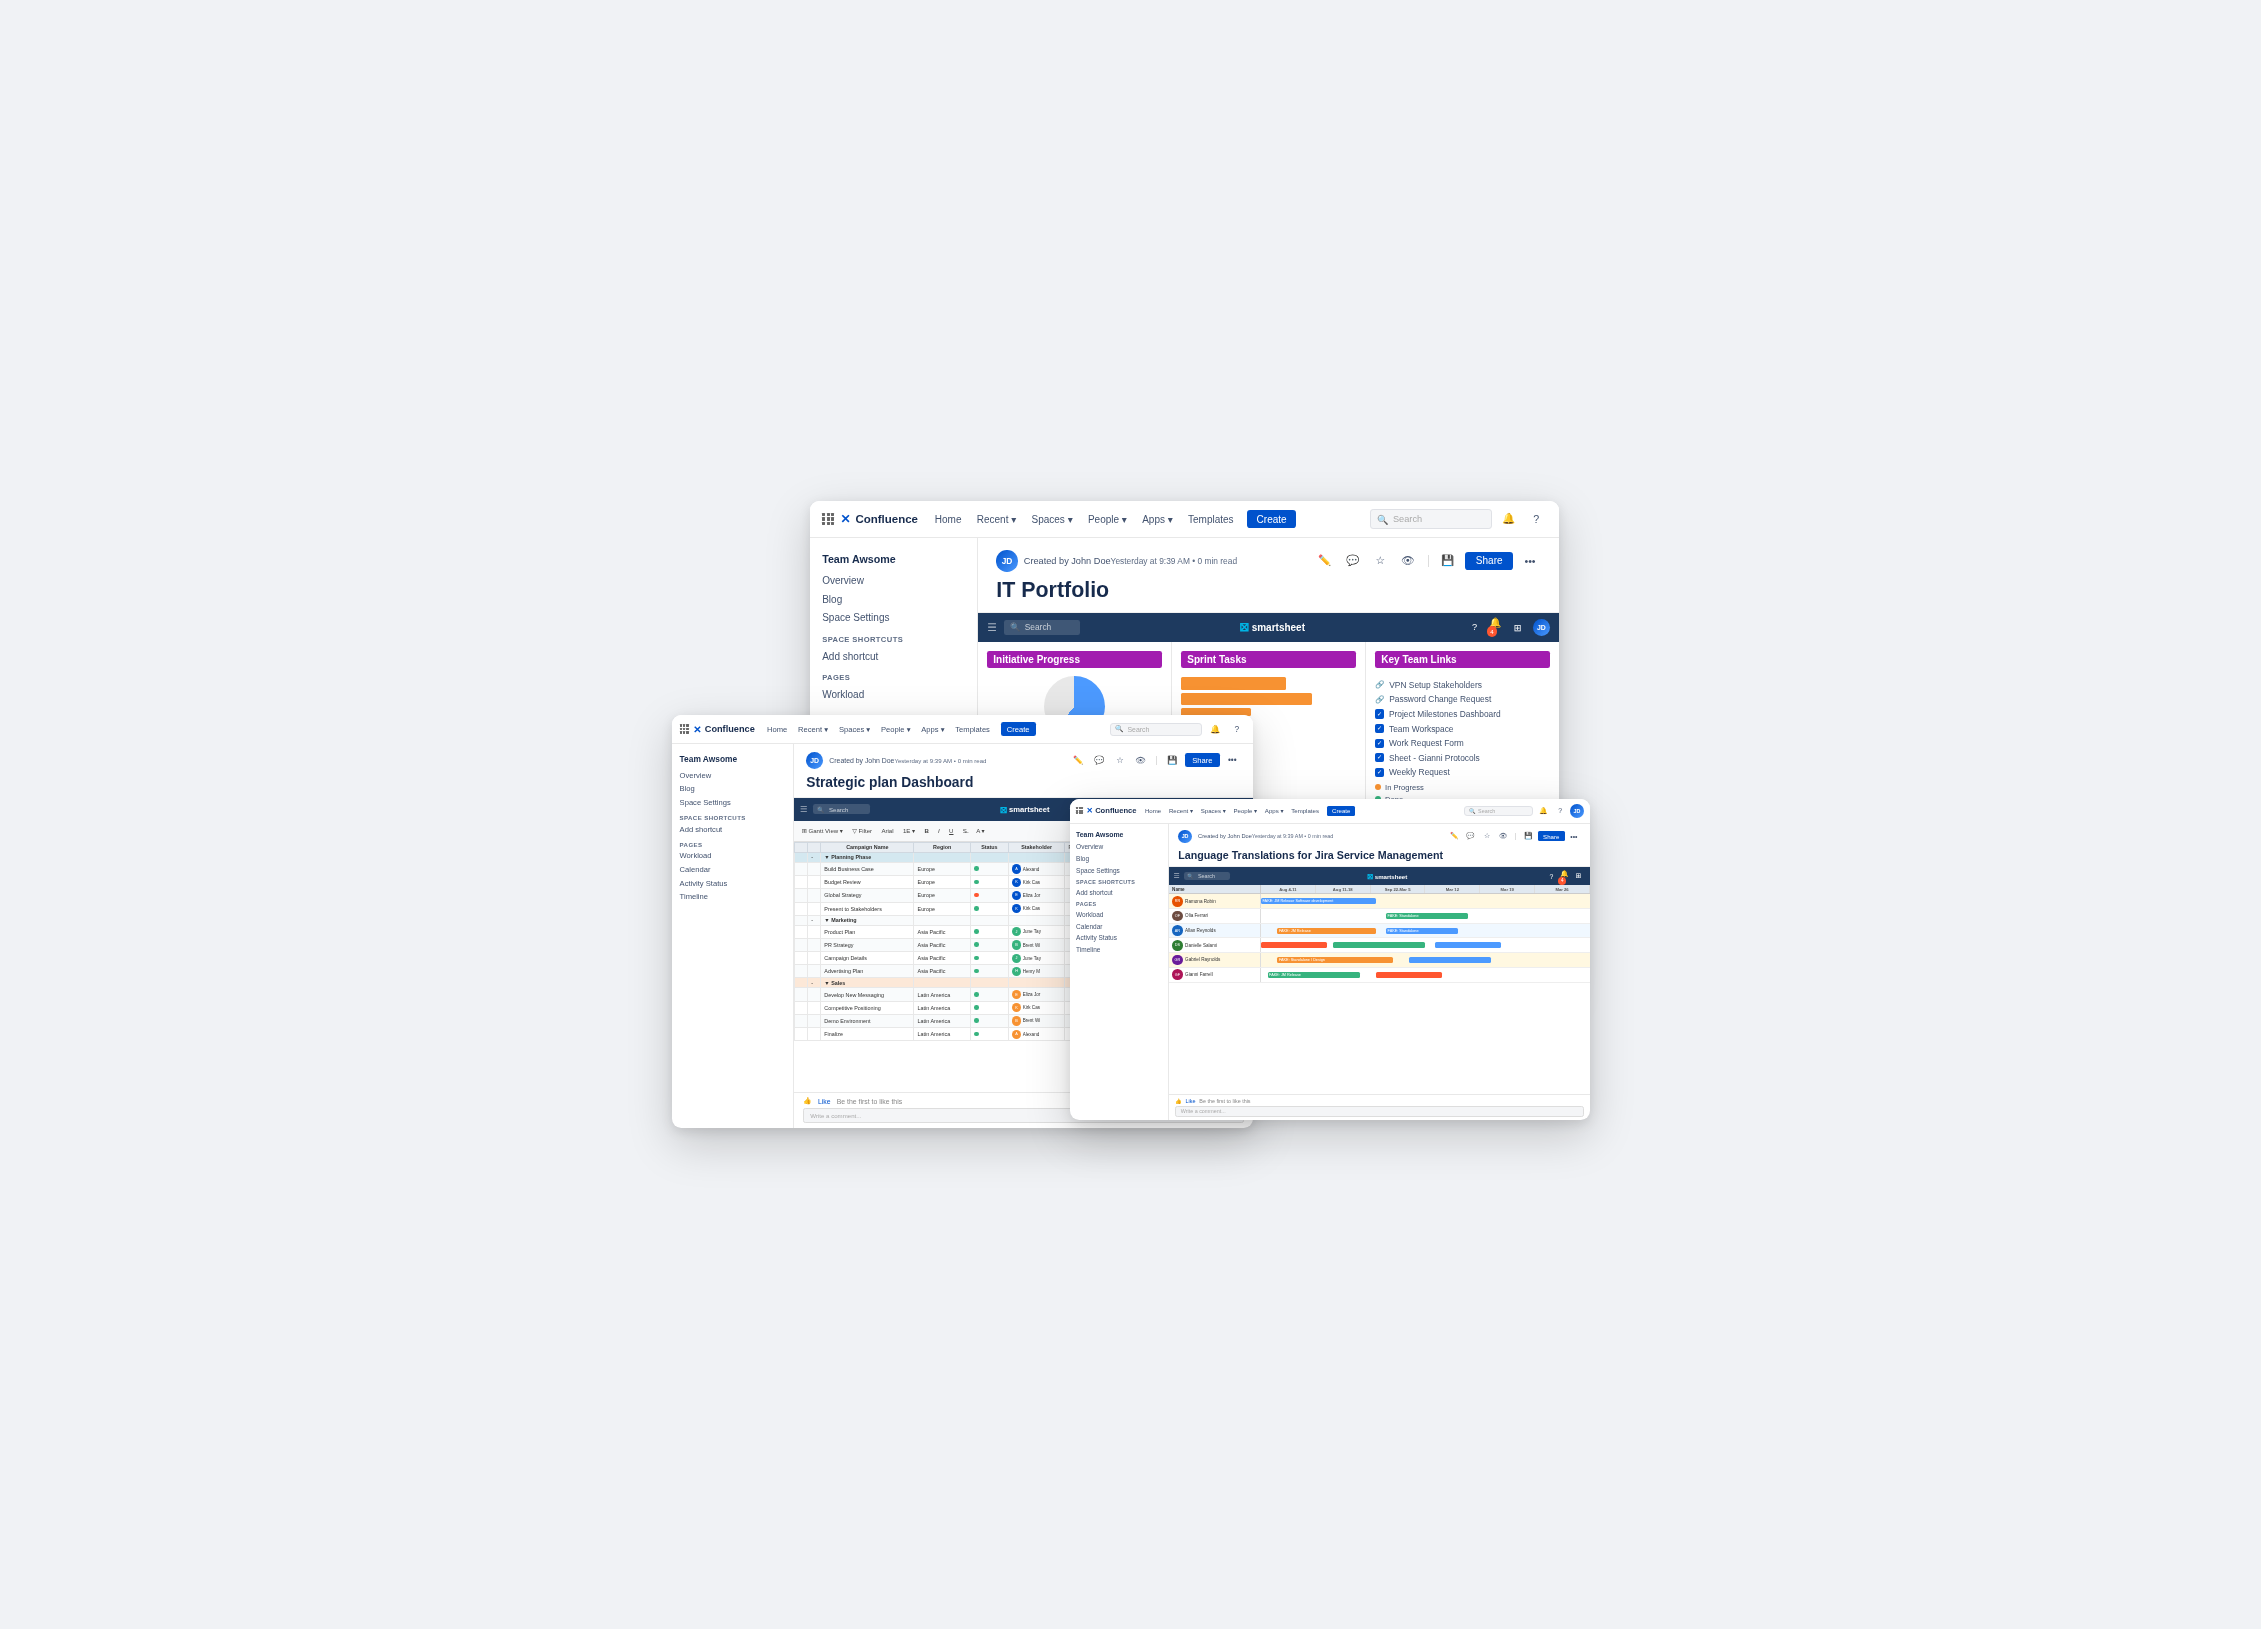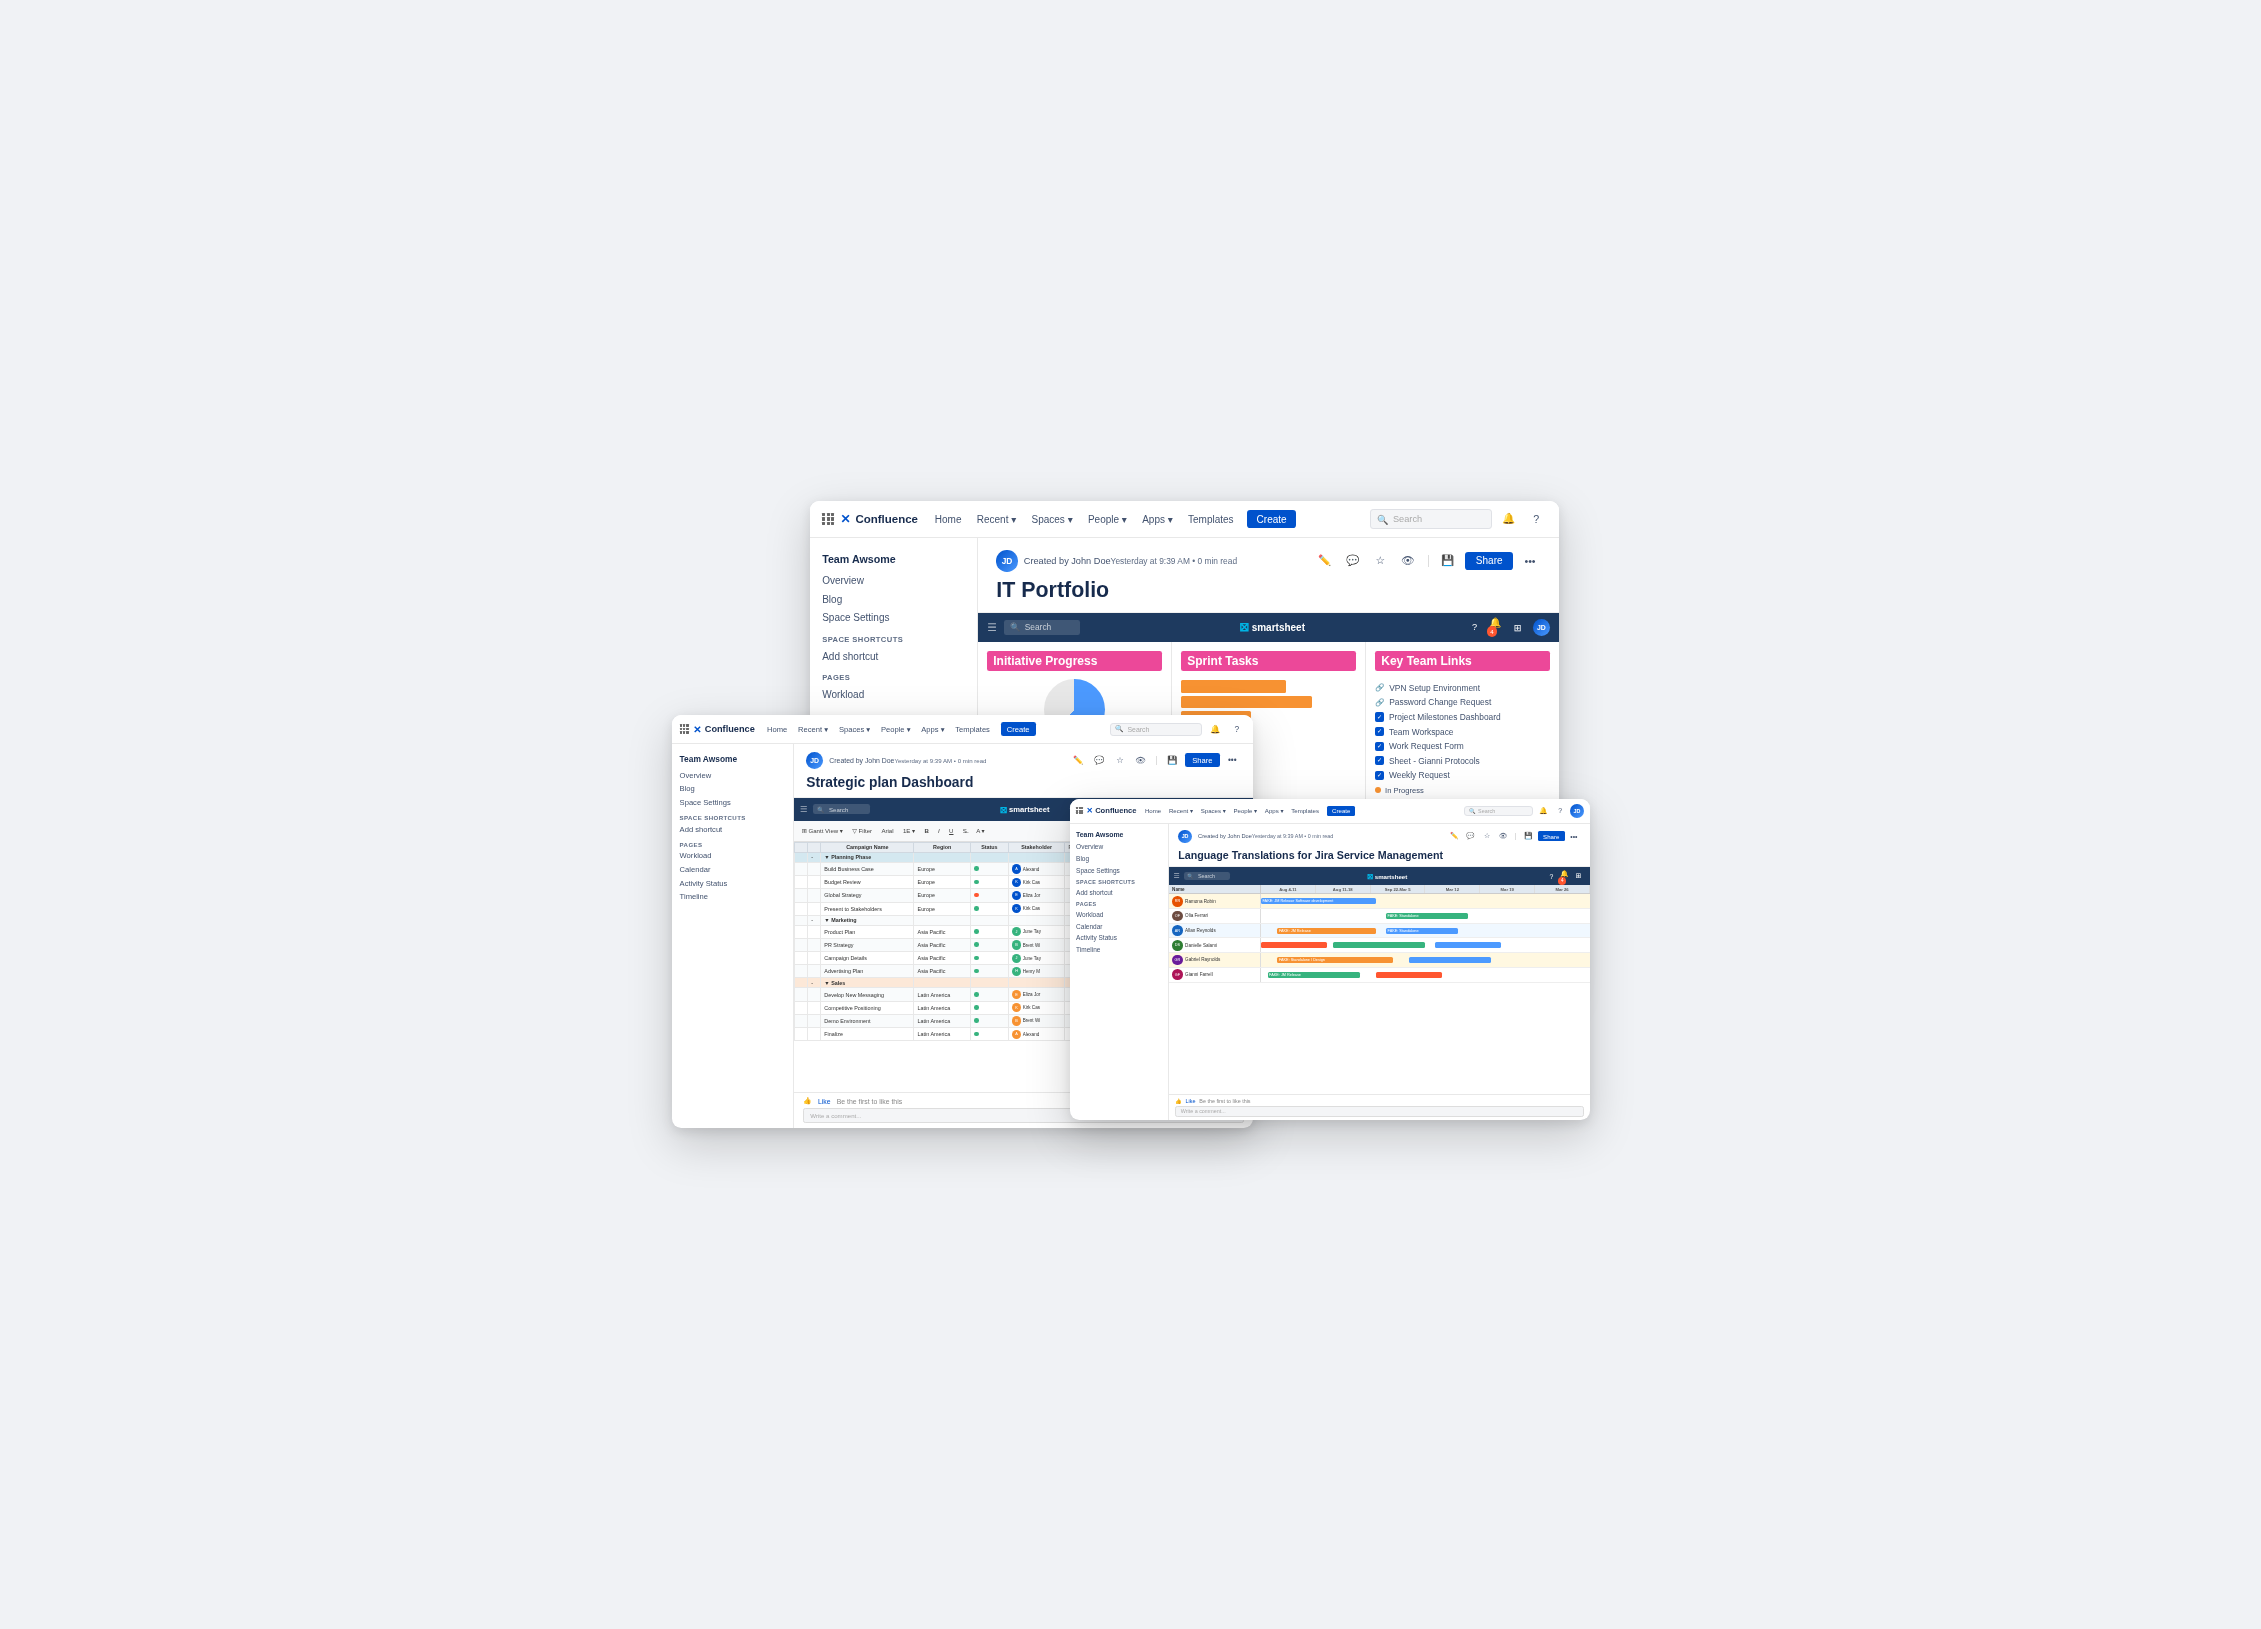--- a/index.html
+++ b/index.html
@@ -342,24 +342,24 @@
     }
 
     .dash-col {
       flex: 1;
       padding: 9.2px;
       border-right: 0.8px solid #e8e8e8;
     }
     .dash-col:last-child { border-right: none; }
 
     .dash-header {
-      font-size: 12px;
+      font-size: 10px;
       font-weight: 600;
       color: #fff;
-      background: #ec4899;
+      background: #a21caf;
       padding: 3.1px 6.1px;
       border-radius: 2.3px;
       margin-bottom: 6.1px;
     }
 
     
     .pie-chart {
       width: 61px;
       height: 61px;
       border-radius: 50%;
@@ -770,21 +770,21 @@
                 <div class="bar-fill bar-fill-3" style="width:40%;background:#f79232;"></div>
               </div>
             </div>
           </div>
 
           <div class="dash-col" style="min-width:168px;">
             <div class="dash-header">Key Team Links</div>
             <div class="key-links">
               <div class="key-link-item">
                 <span style="font-size:7.6px;color:#666;">🔗</span>
-                <span>VPN Setup Environment</span>
+                <span>VPN Setup Stakeholders</span>
               </div>
               <div class="key-link-item">
                 <span style="font-size:7.6px;color:#666;">🔗</span>
                 <span>Password Change Request</span>
               </div>
               <div class="key-link-item">
                 <div class="checkbox-icon"></div>
                 <span>Project Milestones Dashboard</span>
               </div>
               <div class="key-link-item">

